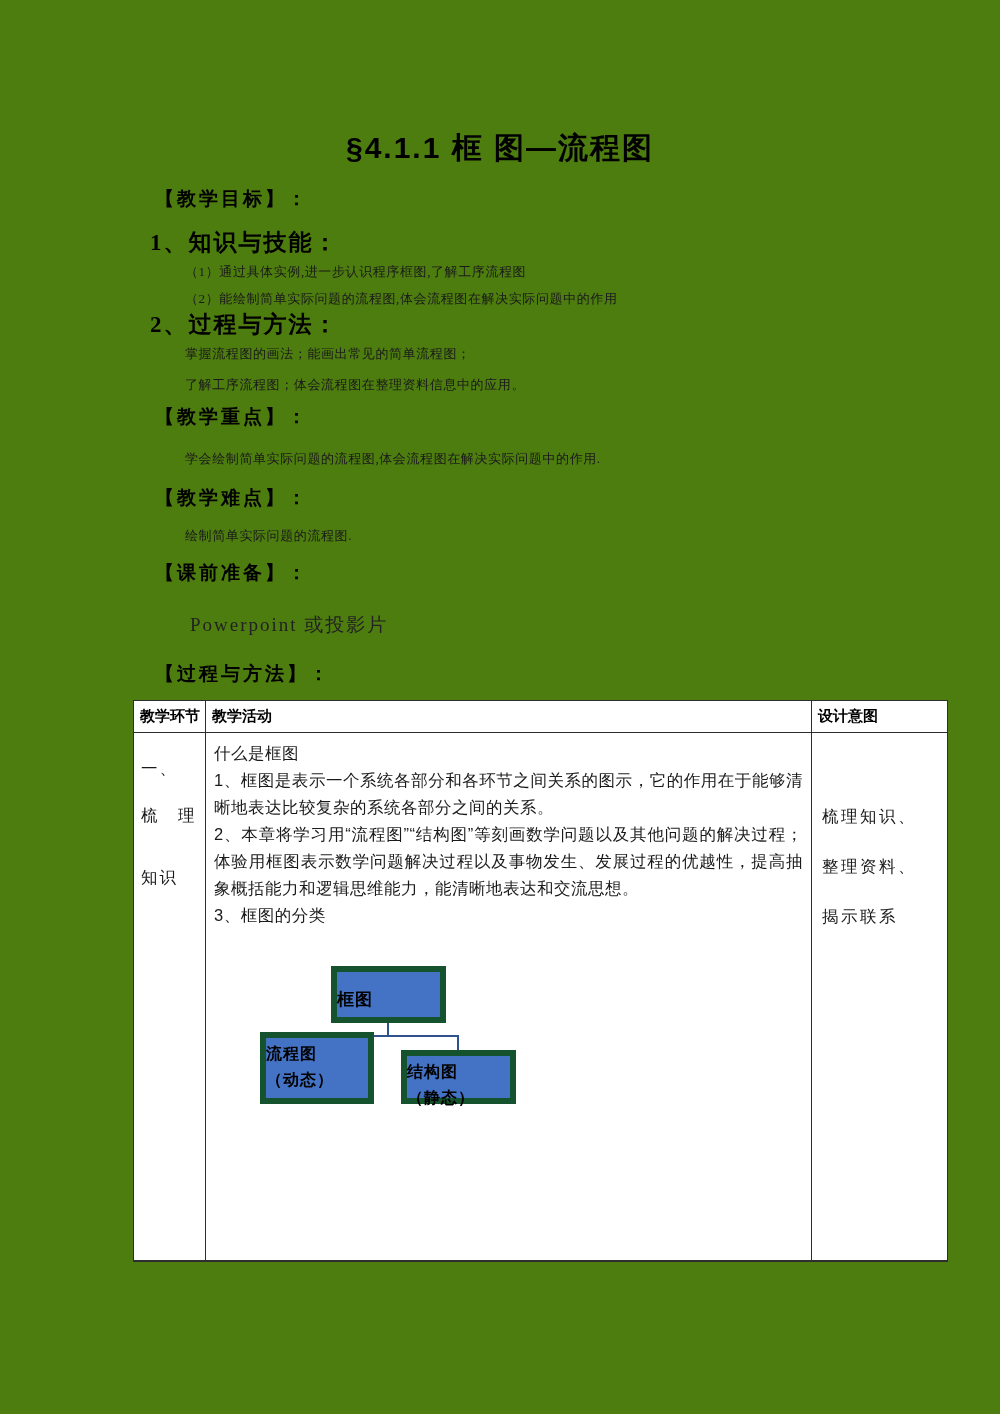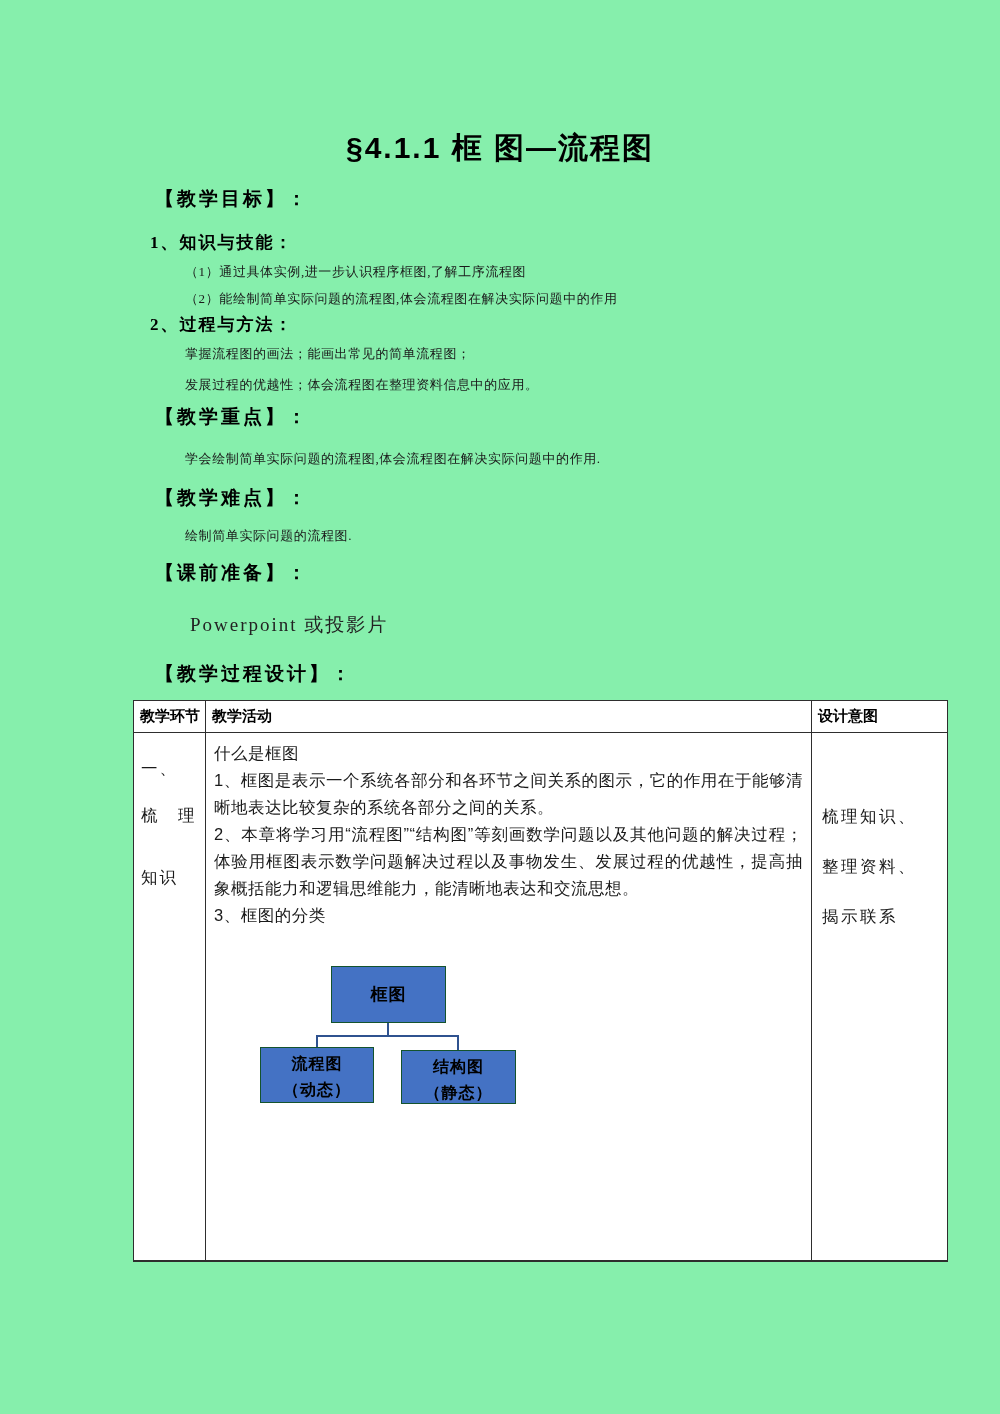--- a/index.html
+++ b/index.html
@@ -1,34 +1,34 @@
 <!DOCTYPE html>
 <html><head>
 <meta charset="utf-8">
 <style>
   * { margin:0; padding:0; box-sizing:border-box; }
   html,body { background:#ffffff; }
   .page {
     position:relative; width:1000px; height:1414px; margin:0 auto;
-    background:#86efac; overflow:hidden;
+    background:#4d7c0f; overflow:hidden;
     font-family:"Liberation Sans","DejaVu Sans",sans-serif;
     color:#1a1a1a;
   }
   .title {
     margin-top:125px; text-align:center;
     font-size:30px; font-weight:bold; letter-spacing:2px;
     line-height:46px; color:#000;
   }
   .content { margin-left:150px; width:720px;font-family:Liberation Serif, serif; }
   .bracket-heading {
     margin-left:5px; font-size:19px; font-weight:bold;
     letter-spacing:3px; line-height:26px; color:#000;
   }
   .num-heading {
-    font-size:17px; font-weight:bold; letter-spacing:2px;
+    font-size:23px; font-weight:bold; letter-spacing:2px;
     line-height:23px; color:#000;
   }
   .body-line {
     margin-left:35px; font-size:13px; letter-spacing:0.6px;
     line-height:27px; color:#1a1a1a;
   }
   .mt-obj-heading { margin-top:15px; }
   .mt-skill { margin-top:19px; }
   .mt-item1 { margin-top:4px; }
   .mt-item2 { margin-top:0; }
@@ -75,29 +75,29 @@
     text-align:justify; color:#1a1a1a;
   }
   td.intent-cell { padding:72px 2px 0 10px; }
   .intent-line {
     font-size:16.5px; letter-spacing:2.5px; line-height:22px;
     margin-bottom:28px; color:#1a1a1a;
   }
 
   
   .dbox {
-    position:absolute; background:#4472C4; border:1px solid #14532d;
-    color:#000; font-weight:bold; text-align:center;
+    position:absolute; background:#4472C4; border:6px solid #14532d;
+    color:#000; font-weight:bold; 
   }
   .dbox.root {
     left:125px; top:233px; width:115px; height:57px;
     font-size:17px; line-height:55px; letter-spacing:1px;
   }
   .dbox.child { font-size:16px; line-height:26px; letter-spacing:1px; padding-top:3px; }
-  .dbox.child.left  { left:54px;  top:314px; width:114px; height:56px; }
+  .dbox.child.left  { left:54px;  top:299px; width:114px; height:72px; }
   .dbox.child.right { left:195px; top:317px; width:115px; height:54px; }
   .connector { position:absolute; background:#2F528F; }
   .conn-stem    { left:181px; top:290px; width:2px;  height:13px; }
   .conn-hbar    { left:110px; top:302px; width:143px; height:2px; }
   .conn-vleft   { left:110px; top:302px; width:2px;  height:16px; }
   .conn-vright  { left:251px; top:302px; width:2px;  height:16px; }
 </style>
 </head>
 <body>
 
@@ -105,32 +105,32 @@
 
   <h1 class="title">§4.1.1 框 图—流程图</h1>
 
   <div class="content">
     <div class="bracket-heading mt-obj-heading">【教学目标】：</div>
     <div class="num-heading mt-skill">1、知识与技能：</div>
     <div class="body-line mt-item1">（1）通过具体实例,进一步认识程序框图,了解工序流程图</div>
     <div class="body-line mt-item2">（2）能绘制简单实际问题的流程图,体会流程图在解决实际问题中的作用</div>
     <div class="num-heading mt-process">2、过程与方法：</div>
     <div class="body-line mt-process-item">掌握流程图的画法；能画出常见的简单流程图；</div>
-    <div class="body-line mt-emotion-item">发展过程的优越性；体会流程图在整理资料信息中的应用。</div>
+    <div class="body-line mt-emotion-item">了解工序流程图；体会流程图在整理资料信息中的应用。</div>
 
     <div class="bracket-heading mt-key">【教学重点】：</div>
     <div class="body-line mt-key-content">学会绘制简单实际问题的流程图,体会流程图在解决实际问题中的作用.</div>
 
     <div class="bracket-heading mt-diff">【教学难点】：</div>
     <div class="body-line mt-diff-content">绘制简单实际问题的流程图.</div>
 
     <div class="bracket-heading mt-prep">【课前准备】：</div>
     <div class="prep-content">Powerpoint 或投影片</div>
 
-    <div class="bracket-heading mt-design">【教学过程设计】：</div>
+    <div class="bracket-heading mt-design">【过程与方法】：</div>
   </div>
 
   <table class="lesson-table">
     <colgroup>
         <col class="c1">
         <col class="c2">
         <col class="c3">
       </colgroup>
     <tbody>
         <tr>

